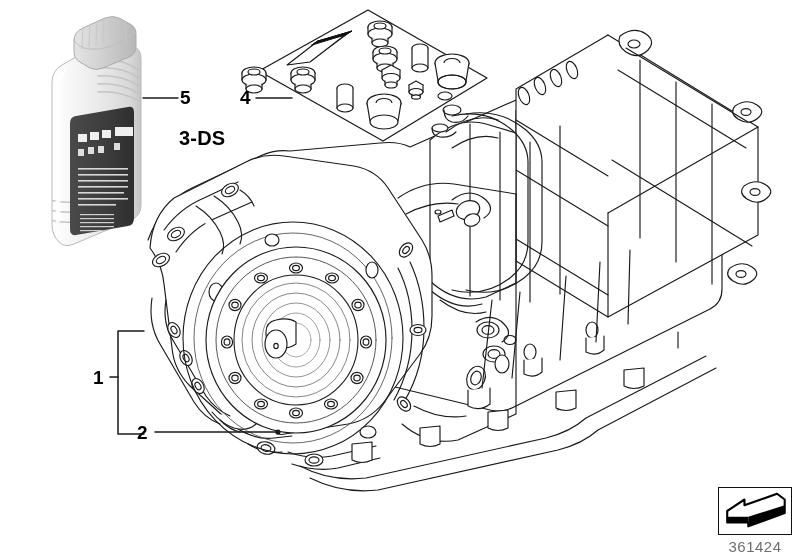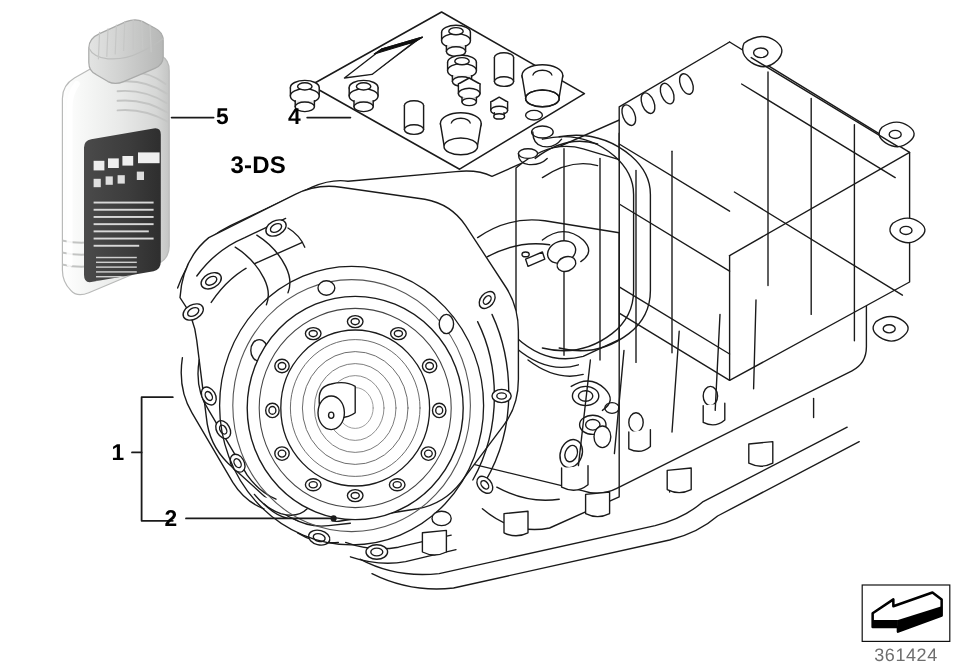--- a/index.html
+++ b/index.html
@@ -30,21 +30,21 @@
     font-family: "Liberation Sans", sans-serif;
     font-weight: bold;
     color: #000000;
     line-height: 1;
     white-space: nowrap;
   }
   #callout-1 { left: 93px;  top: 368px; font-size: 19px; }
   #callout-2 { left: 137px; top: 423px; font-size: 19px; }
   #callout-4 { left: 240px; top: 88px;  font-size: 19px; }
   #callout-5 { left: 180px; top: 88px;  font-size: 19px; }
-  #variant-label { left: 192px; top: 128px; font-size: 20px; letter-spacing: .2px; }
+  #variant-label { left: 179px; top: 128px; font-size: 20px; letter-spacing: .2px; }
 
   #badge {
     position: absolute;
     left: 718px;
     top: 487px;
     width: 74px;
     height: 48px;
     border: 1px solid #111;
     background: #fff;
     box-sizing: border-box;

